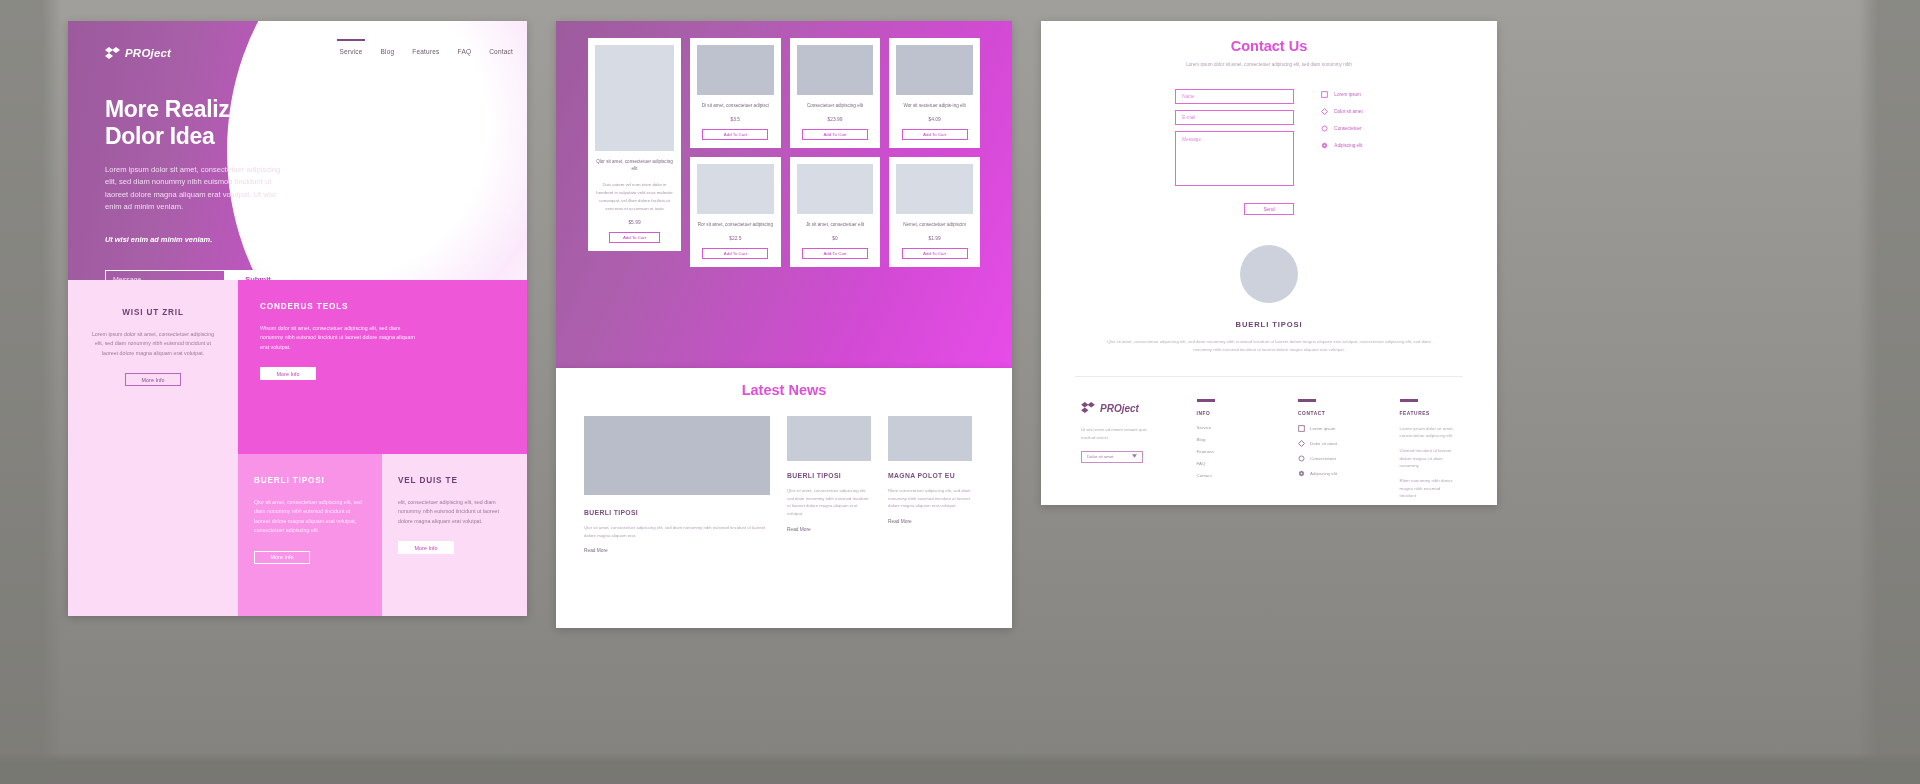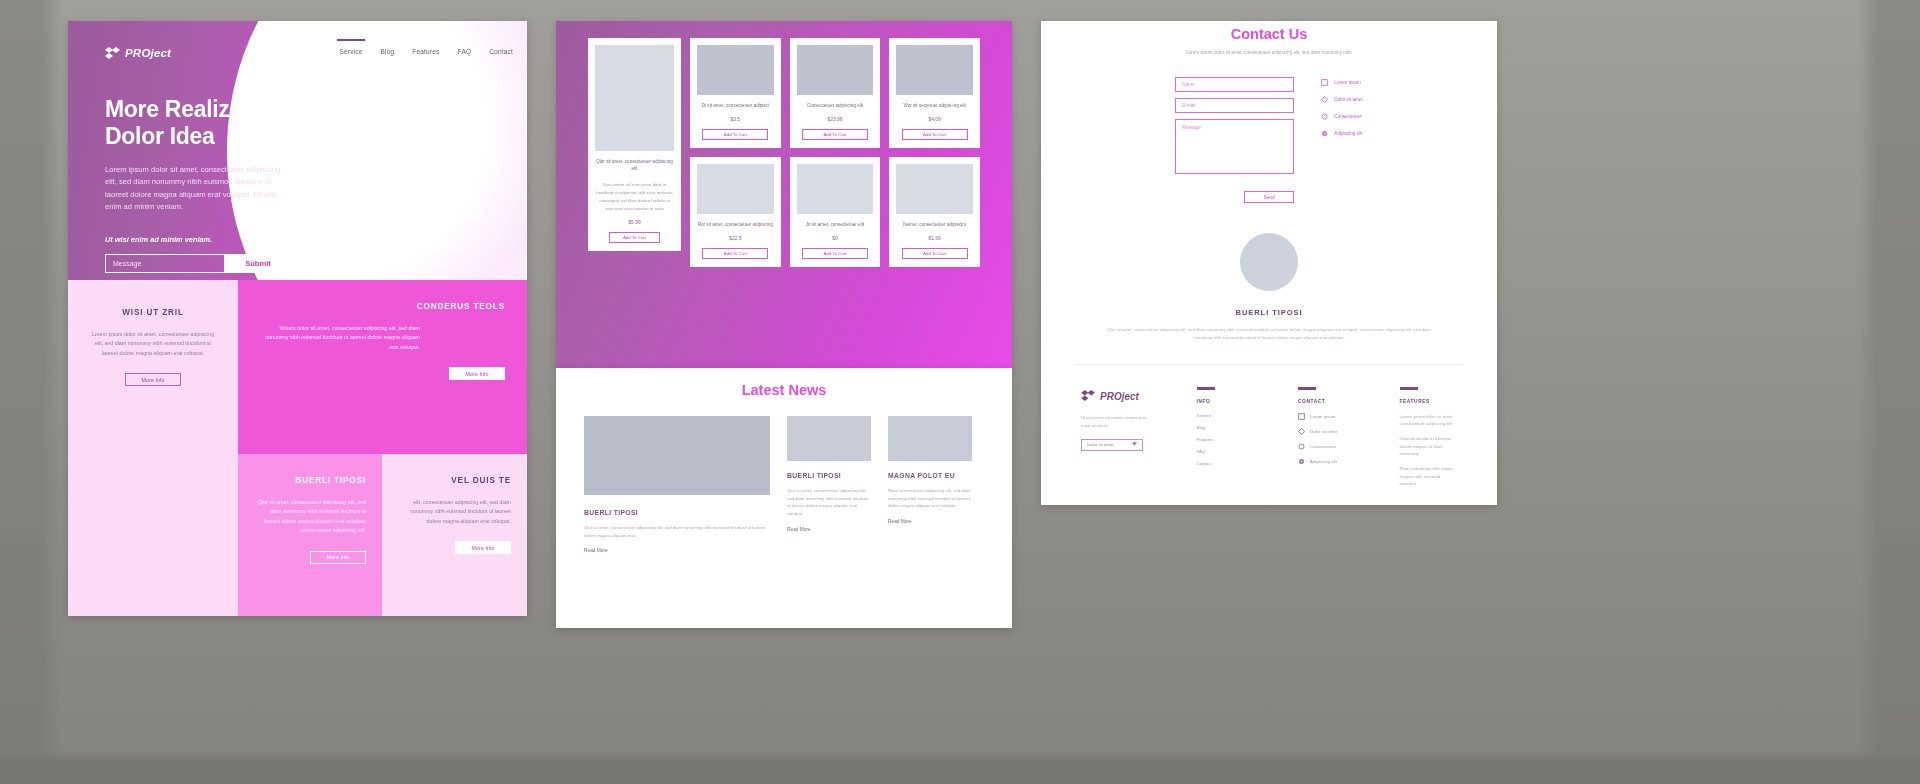--- a/index.html
+++ b/index.html
@@ -52,41 +52,41 @@
     background:#7e4a80;
   }
   .brand { position: absolute; left: 37px; top: 26px; display: flex; align-items: center; gap: 5px; z-index: 5;}
   .brand-mark { width: 15px; height: 12px; position: relative; }
   .brand-mark svg { display:block; }
   .brand-name { color: #fff; font-size: 11.5px; font-weight: 700; font-style: italic; letter-spacing: .2px; }
   .hero-inner { position: absolute; left: 37px; top: 75px; z-index: 4; width: 260px; }
   .hero h1 { color: #fff; font-size: 23px; line-height: 1.17; font-weight: 700; letter-spacing: -0.3px; }
   .hero p.lede { color: #f0dcef; font-size: 7.6px; line-height: 1.65; margin-top: 14px; width: 182px;}
   .hero .ital { color: #fff; font-size: 7.4px; font-style: italic; font-weight: 700; margin-top: 21px; }
-  .hero-form { margin-top: 10px; display: flex; width: 186px; height: 19px; }
+  .hero-form { margin-top: 26px; display: flex; width: 186px; height: 19px; }
   .hero-form .inp {
     flex: 1; border: 1px solid #fff; background: transparent; color: #f3dff3;
     font-size: 7px; padding-left: 7px; display: flex; align-items: center;
   }
   .hero-form .btn {
     width: 66px; background: #fff; color: #c13fc1; font-size: 7.6px; font-weight: 700;
     display: flex; align-items: center; justify-content: center;
   }
 
   
   .quads { display: grid; grid-template-columns: 170px 289px; }
   .q { position: relative; }
   .q.qa { background: #fbdbf6; height: 174px; }
   .q.qb { background: #ef57d9; height: 174px; }
   .q.qc { background: #fbdbf6; height: 162px; }
   .quad-row2 { display: grid; grid-template-columns: 170px 289px; }
   .subrow { display: grid; grid-template-columns: 144px 145px; }
   .q.qd { background: #f993e8; height: 162px; }
   .q.qe { background: #fbdbf6; height: 162px; }
-  .q-inner { padding: 22px 22px 0 22px; text-align: right; }
+  .q-inner { padding: 22px 22px 0 22px; text-align: left; }
   .q.qa .q-inner { text-align: center; padding-top: 28px;}
   .q-title { font-size: 8.2px; font-weight: 700; letter-spacing: .85px; }
   .qa .q-title { color: #6e3f72; }
   .qb .q-title { color: #fff; }
   .qd .q-title { color: #fff; }
   .qe .q-title { color: #6e3f72; }
   .q-text { font-size: 5.3px; line-height: 1.78; margin-top: 13px; }
   .qa .q-text { color: #9c7a9c; }
   .qb .q-text { color: #fdeafb; }
   .qd .q-text { color: #fde6fa; }
@@ -139,21 +139,21 @@
   .news h4 { font-size: 6.8px; color: #7c4f80; font-weight: 700; letter-spacing: .35px; margin-top: 11px; }
   .news .ntext { font-size: 4.3px; color: #b3a3b5; line-height: 1.8; margin-top: 8px; }
   .news .readmore { font-size: 4.8px; color: #7d6a80; margin-top: 9px; }
   .news-main h4 { margin-top: 14px; }
 
   
   .screen3 {
     position: absolute; left: 1041px; top: 21px; width: 456px; height: 484px;
     background: #fff; box-shadow: 0 2px 8px rgba(0,0,0,.18); overflow: hidden;
   }
-  .c-title { text-align: center; color: #e04fd8; font-size: 14.5px; font-weight: 700; padding-top: 5px; }
+  .c-title { text-align: center; color: #e04fd8; font-size: 14.5px; font-weight: 700; padding-top: 17px; }
   .c-sub { text-align: center; color: #b1a0b3; font-size: 4.6px; margin-top: 8px; }
   .c-body { display: flex; justify-content: center; gap: 27px; margin-top: 22px; }
   .c-form { width: 119px; }
   .c-form .fi { border: 1px solid #e367d7; height: 15px; display: flex; align-items: center; padding-left: 6px; color: #e089dd; font-size: 4.6px; margin-bottom: 6px; }
   .c-form .ta { border: 1px solid #e367d7; height: 55px; padding: 5px 0 0 6px; color: #e089dd; font-size: 4.6px; }
   .c-list { padding-top: 2px; }
   .c-list .row { display: flex; align-items: center; gap: 6px; margin-bottom: 10px; }
   .c-list .lbl { font-size: 4.6px; color: #c161c0; }
   .ico { width: 7px; height: 7px; display:block; }
   .send-wrap { display: flex; justify-content: center; margin-top: 17px; }

